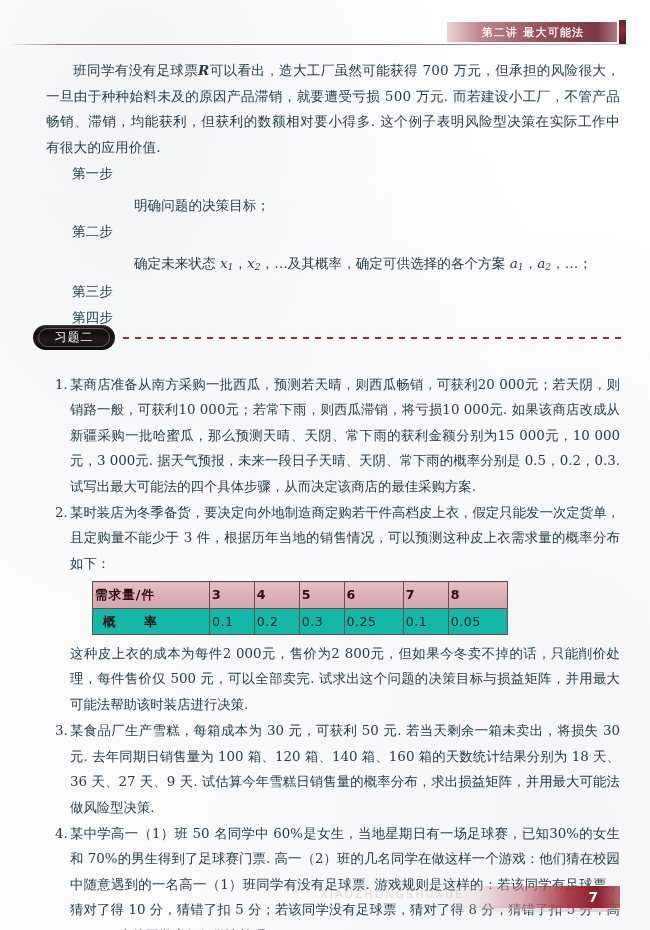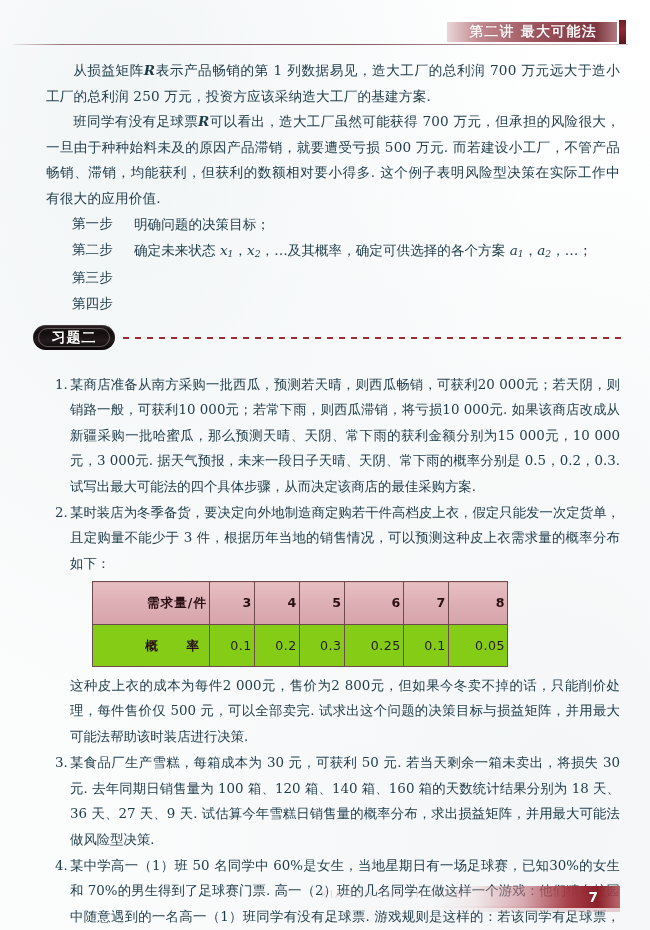--- a/index.html
+++ b/index.html
@@ -51,21 +51,21 @@
     display: flex;
     align-items: center;
     justify-content: center;
     background: linear-gradient(90deg,
         rgba(210,166,170,0.45) 0%,
         rgba(180,110,118,0.80) 18%,
         rgba(150,70,80,0.92) 52%,
         rgba(120,45,55,0.95) 88%,
         rgba(150,80,88,0.75) 100%);
     color: #fdf6f6;
-    font-size: 14px;
+    font-size: 11px;
     font-weight: bold;
     letter-spacing: 1.2px;
     font-family: "DejaVu Sans", "Liberation Sans", sans-serif;
     text-shadow: 0 0 1px rgba(60,10,20,0.55);
   }
   #header-tab {
     position: absolute;
     right: 24px;
     top: -2px;
     width: 7px;
@@ -117,24 +117,24 @@
     line-height: 25.5px;
     color: #1d3a48;
     display: flex;
     text-indent: 0;
     padding-left: 26px;
   }
   .step-label {
     width: 62px;
     flex: 0 0 62px;
     font-weight: normal;
-    font-family: Liberation Mono, monospace;
   }
   .step-body {
     flex: 1 1 auto;
+    margin-top: 32px;
   }
   .it { font-style: italic; }
   .bi { font-style: italic; font-weight: bold; }
   sub.sm { font-size: 0.68em; vertical-align: -0.22em; }
 
   
   #exercise-head {
     position: absolute;
     left: 33px;
     right: 26px;
@@ -156,22 +156,22 @@
   }
   #exercise-pill-inner {
     border: 1px solid rgba(255,255,255,0.30);
     border-radius: 10px;
     width: 70px;
     height: 17px;
     display: flex;
     align-items: center;
     justify-content: center;
     color: #ffffff;
-    font-size: 14px;
-    font-weight: bold;
+    font-size: 12px;
+    font-weight: normal;
     letter-spacing: 1px;
     font-family: "DejaVu Sans", "Liberation Sans", sans-serif;
   }
   #exercise-dash {
     position: absolute;
     left: 90px;
     right: 0;
     top: 12px;
     height: 2px;
     background-image: linear-gradient(90deg, #9e2b33 0 6px, rgba(255,255,255,0) 6px 12px);
@@ -214,36 +214,36 @@
   table.dist {
     border-collapse: collapse;
     width: 416px;
     font-size: 12.6px;
     color: #231a1c;
     font-family: "DejaVu Sans", "Liberation Sans", sans-serif;
   }
   table.dist th, table.dist td {
     border: 1px solid #6d4a4e;
     height: 21px;
-    text-align: right;
-    padding: 8px 2px;
+    text-align: left;
+    padding: 0 2px;
     font-weight: normal;
   }
   table.dist tr.head th {
     background: linear-gradient(180deg, #e7bfc3 0%, #dcaeb4 55%, #d7a4ab 100%);
     font-weight: bold;
     color: #2b1013;
     letter-spacing: 0.5px;
   }
   table.dist tr.head th.rowhdr {
     width: 112px;
     letter-spacing: 1px;
   }
   table.dist tr.data td {
-    background: #84cc16;
+    background: #14b8a6;
     letter-spacing: 0.5px;
   }
   table.dist tr.data td.rowhdr {
     font-weight: bold;
     color: #2b1013;
     letter-spacing: 8px;
     text-indent: 8px;
   }
 
   
@@ -308,21 +308,20 @@
   <div id="paper-tint"></div>
 
   <div id="header-band">
     <div id="header-chapter">第二讲  最大可能法</div>
     <div id="header-tab"></div>
   </div>
   <div id="header-rule"></div>
 
   <div id="content">
 
-    <p class="para"><span>从损益矩阵</span><em class="bi">R</em><span>表示产品畅销的第 1 列数据易见，造大工厂的总利润 700 万元远大于造小工厂的总利润 250 万元，投资方应该采纳造大工厂的基建方案.</span></p>
 
     <p class="para"><span>班同学有没有足球票</span><em class="bi">R</em><span>可以看出，造大工厂虽然可能获得 700 万元，但承担的风险很大，一旦由于种种始料未及的原因产品滞销，就要遭受亏损 500 万元. 而若建设小工厂，不管产品畅销、滞销，均能获利，但获利的数额相对要小得多. 这个例子表明风险型决策在实际工作中有很大的应用价值.</span></p>
 
 
     <div class="steps">
 
       <div class="step-line">
         <span class="step-label">第一步</span>
         <span class="step-body">明确问题的决策目标；</span>
       </div>

